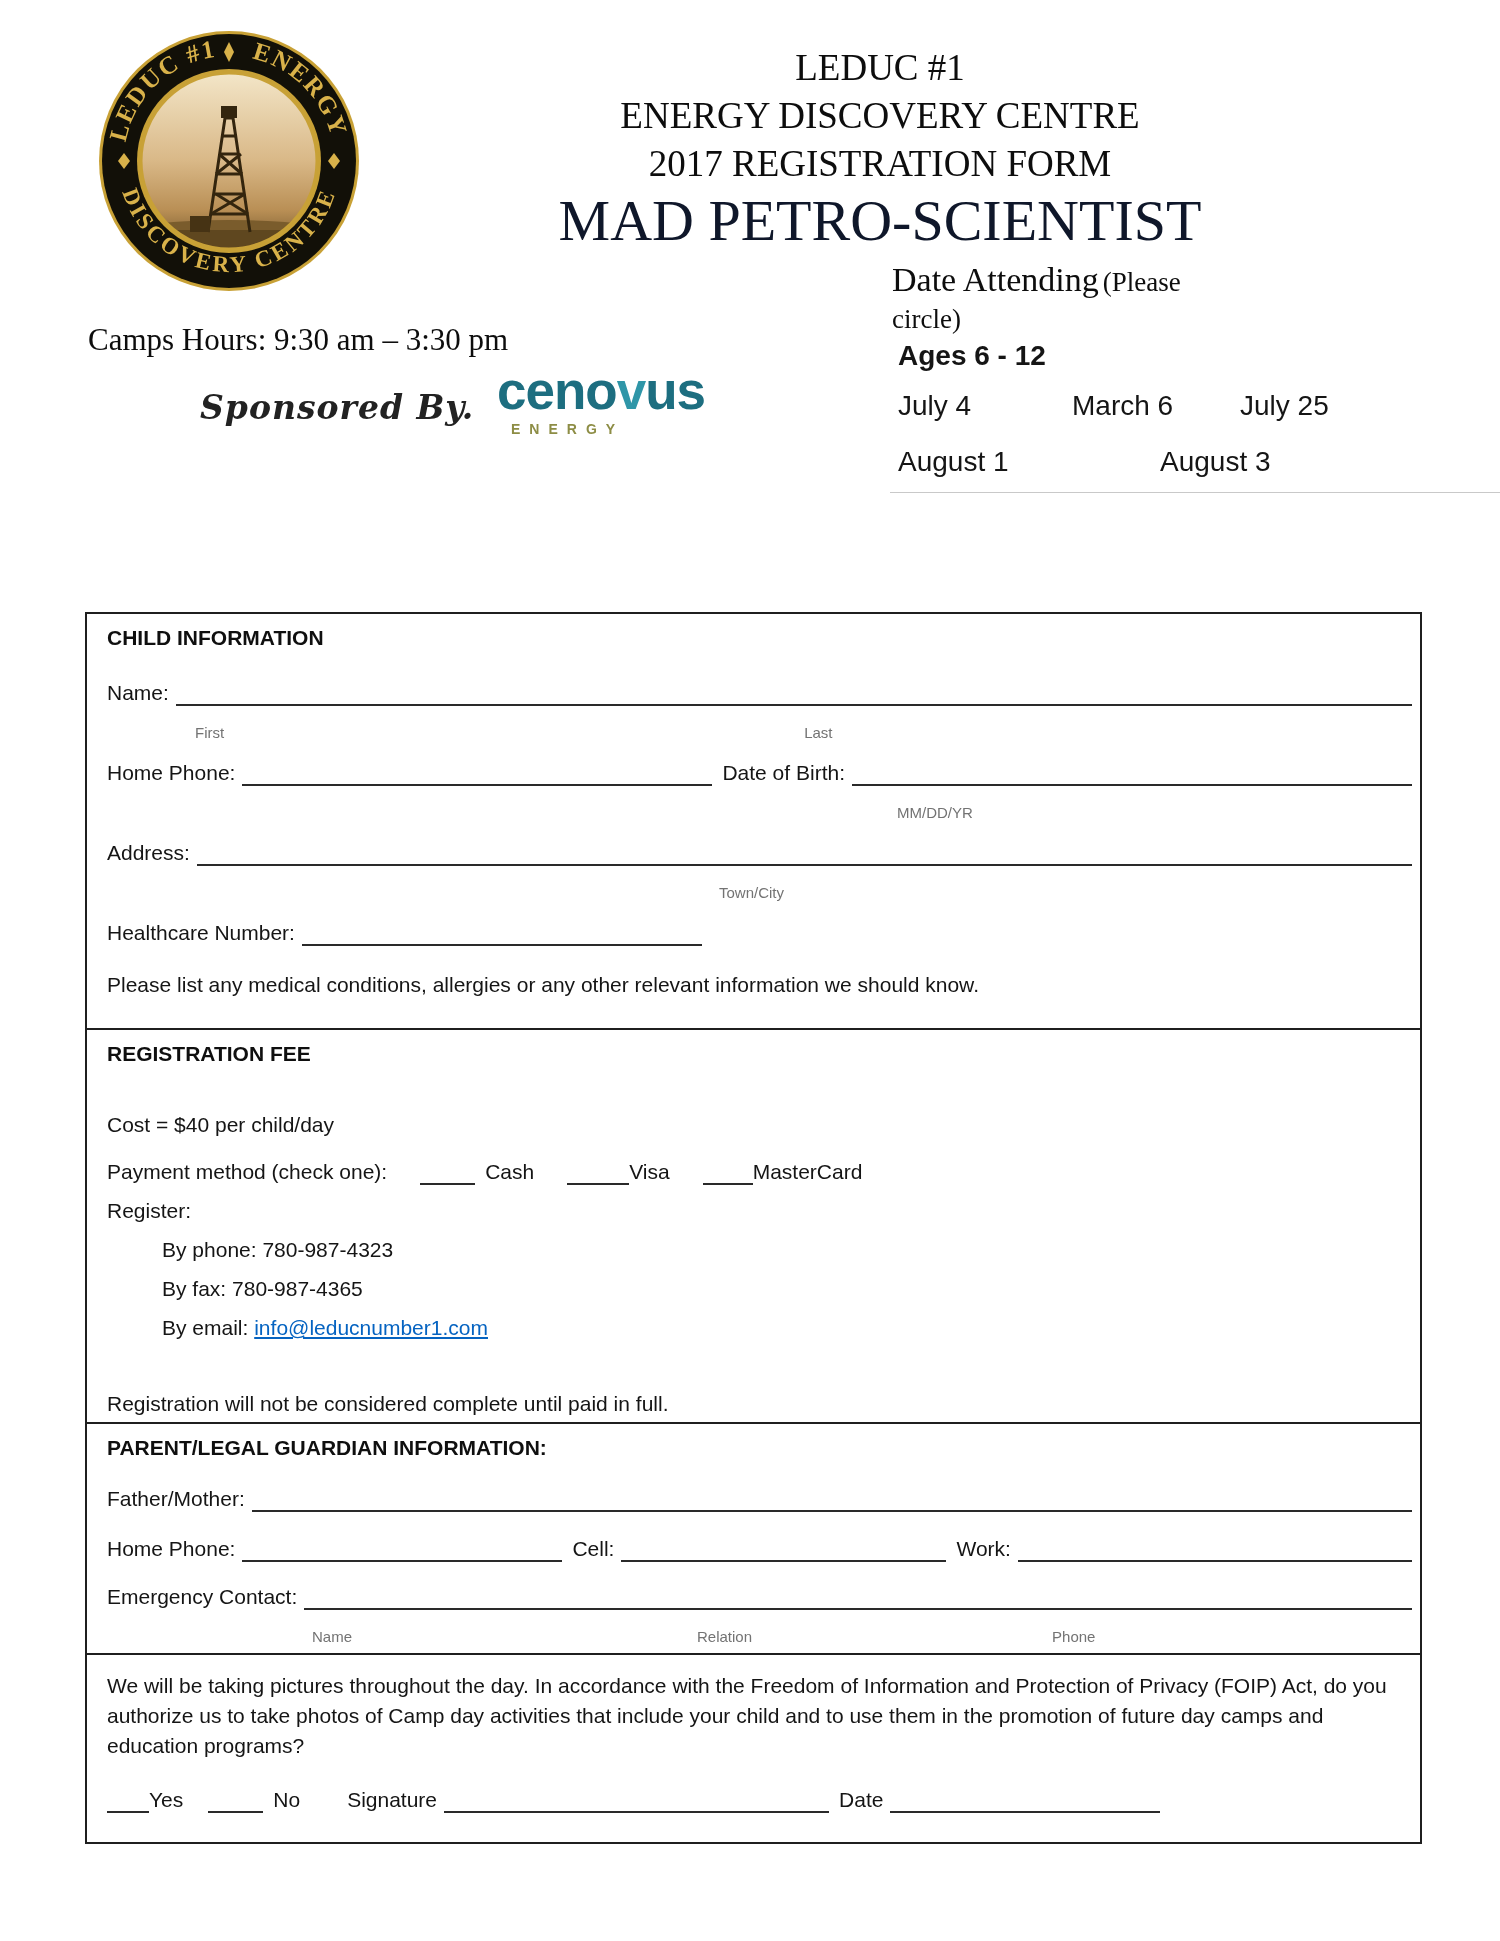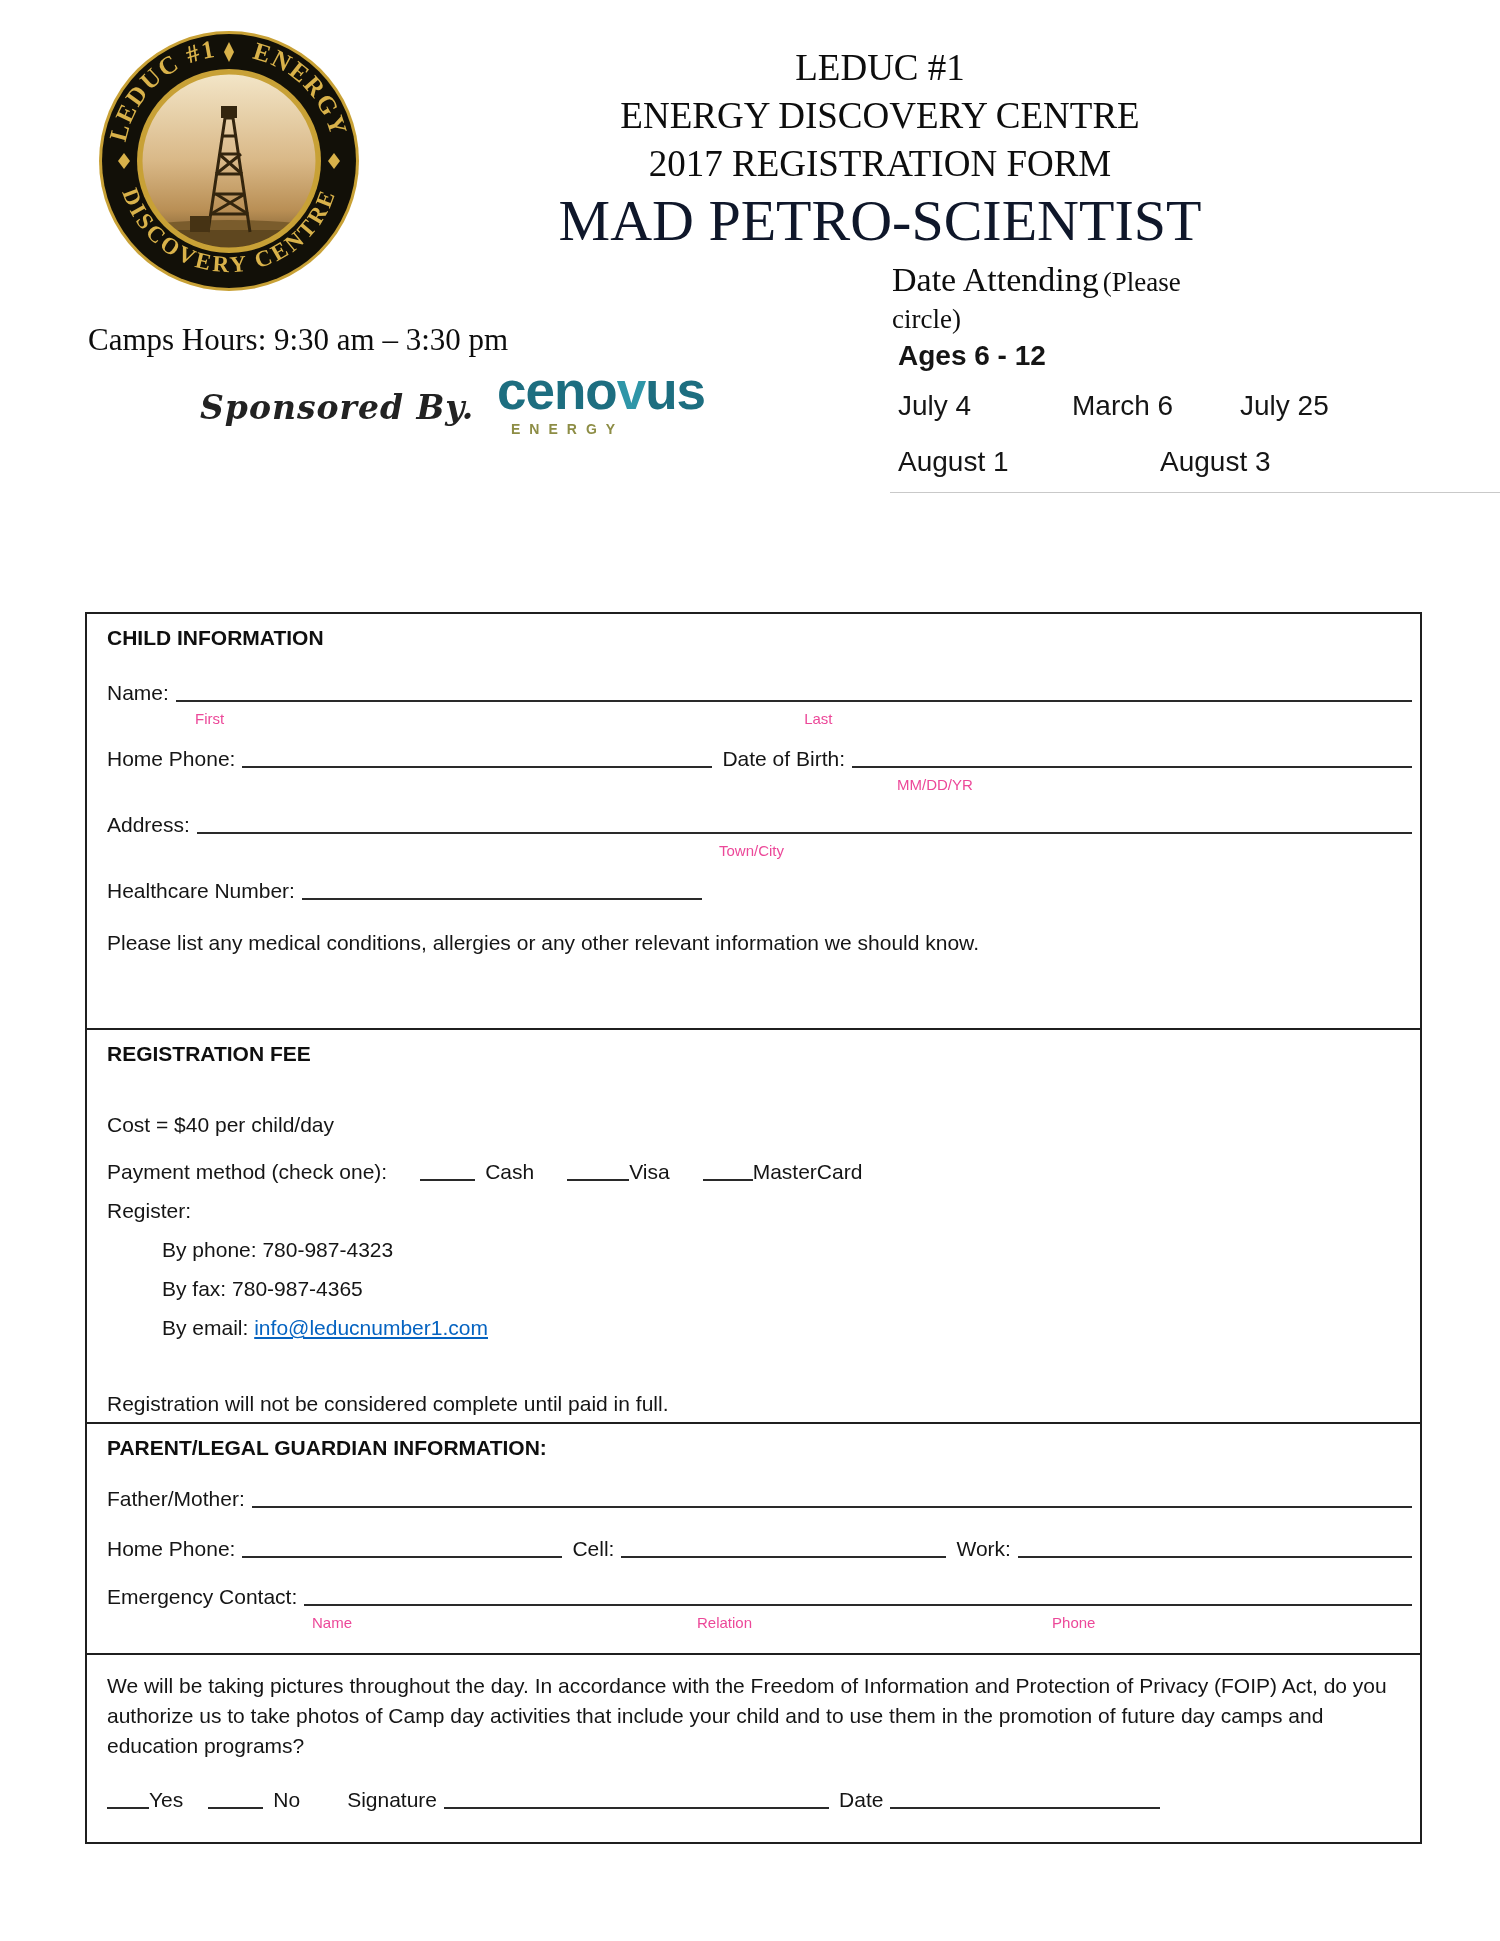--- a/index.html
+++ b/index.html
@@ -34,25 +34,25 @@
   
   .boxes { margin-left:85px; width:1337px; }
   .box { border:2px solid #1f1f1f; padding:12px 8px 0 20px; background:#fff; }
   .box + .box { margin-top:-2px; }
   .box h2 { font-size:21px; line-height:24px; font-weight:bold; color:#0f0f0f; }
   .box-child { height:418px; }
   .box-fee { height:396px; }
   .box-guardian { height:233px; }
   .box-photo { height:191px; margin-top:6px; }
 
-  .frow { display:flex; margin-top:18px; font-size:21px; line-height:26px; }
+  .frow { display:flex; align-items:flex-end; margin-top:18px; font-size:21px; line-height:26px; }
   .lbl { white-space:nowrap; padding-right:7px; }
   .line { border-bottom:2px solid #2a2a2a; height:22px; display:inline-block; }
   .fill { flex:1 1 auto; }
-  .subrow { display:flex; font-size:15px; line-height:18px; color:#ec4899; margin-top:4px; }
+  .subrow { display:flex; font-size:15px; line-height:18px; color:#737373; margin-top:18px; }
 
   .mt30 { margin-top:30px; }
   .mt26 { margin-top:26px; }
   .mt46 { margin-top:46px; }
   .w42 { width:42px; } .w50 { width:50px; } .w55 { width:55px; } .w62 { width:62px; }
   .w270 { width:270px; } .w320 { width:320px; } .w325 { width:325px; }
   .w385 { width:385px; } .w400 { width:400px; } .w470 { width:470px; }
   .ml10 { margin-left:10px; } .ml18 { margin-left:18px; } .ml26 { margin-left:26px; } .ml40 { margin-left:40px; }
   .sub-first { margin-left:88px; }
   .sub-last { margin-left:580px; }

